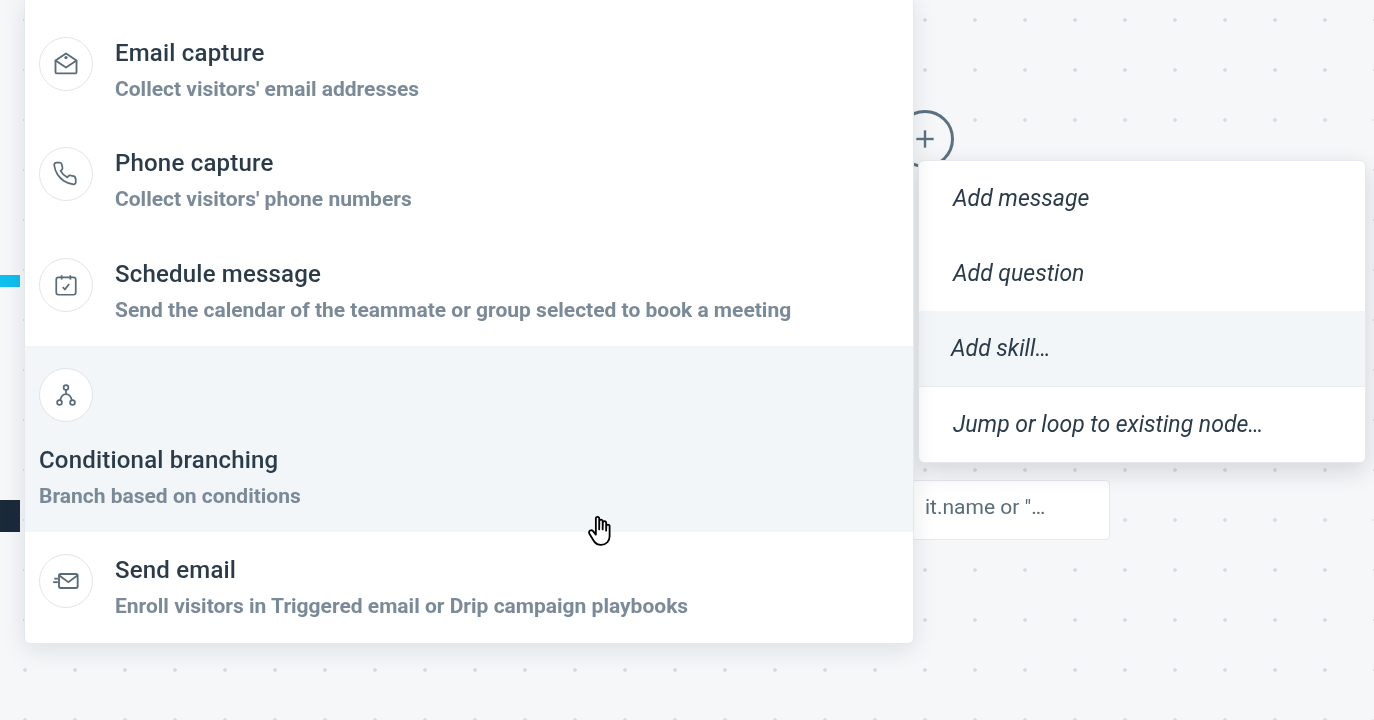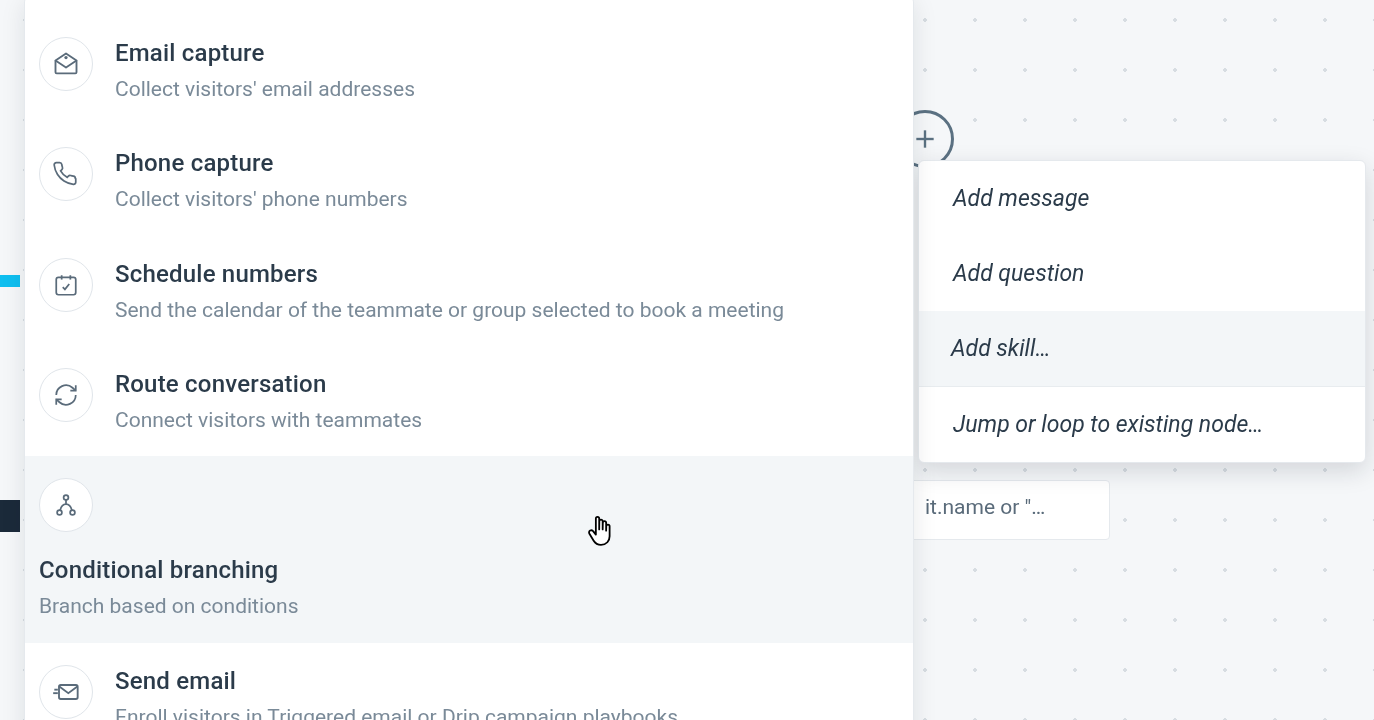--- a/index.html
+++ b/index.html
@@ -73,20 +73,21 @@
     font-size: 24px;
     font-weight: 500;
     color: #2b3b4a;
     letter-spacing: 0.2px;
     margin-bottom: 8px;
   }
   .skill-desc {
     font-size: 21px;
     color: #7a8a98;
     line-height: 1.35;
+    font-weight: bold;
   }
 
   
   .cursor-hand {
     position: absolute;
     left: 585px;
     top: 514px;
     z-index: 60;
     pointer-events: none;
   }
@@ -219,39 +220,25 @@
   <div class="skill-item">
     <div class="skill-icon">
       <svg width="26" height="26" viewBox="0 0 24 24" fill="none" stroke="currentColor" stroke-width="1.6">
         <rect x="3" y="5" width="18" height="16" rx="2"></rect>
         <line x1="8" y1="3" x2="8" y2="7"></line>
         <line x1="16" y1="3" x2="16" y2="7"></line>
         <polyline points="9 14 11 16 15 11"></polyline>
       </svg>
     </div>
     <div class="skill-text">
-      <div class="skill-title">Schedule numbers</div>
+      <div class="skill-title">Schedule message</div>
       <div class="skill-desc">Send the calendar of the teammate or group selected to book a meeting</div>
     </div>
   </div>
 
-  <div class="skill-item">
-    <div class="skill-icon">
-      <svg width="26" height="26" viewBox="0 0 24 24" fill="none" stroke="currentColor" stroke-width="1.6">
-        <path d="M3 12a9 9 0 0115-6.7L21 8"></path>
-        <polyline points="21 3 21 8 16 8"></polyline>
-        <path d="M21 12a9 9 0 01-15 6.7L3 16"></path>
-        <polyline points="3 21 3 16 8 16"></polyline>
-      </svg>
-    </div>
-    <div class="skill-text">
-      <div class="skill-title">Route conversation</div>
-      <div class="skill-desc">Connect visitors with teammates</div>
-    </div>
-  </div>
 
   <div class="skill-item hovered">
     <div class="skill-icon">
       <svg width="26" height="26" viewBox="0 0 24 24" fill="none" stroke="currentColor" stroke-width="1.6">
         <circle cx="12" cy="5" r="2.2"></circle>
         <circle cx="6" cy="19" r="2.2"></circle>
         <circle cx="18" cy="19" r="2.2"></circle>
         <path d="M12 7.2v4M12 11.2c-3 0-4.5 2-5.4 5.6M12 11.2c3 0 4.5 2 5.4 5.6"></path>
       </svg>
     </div>

